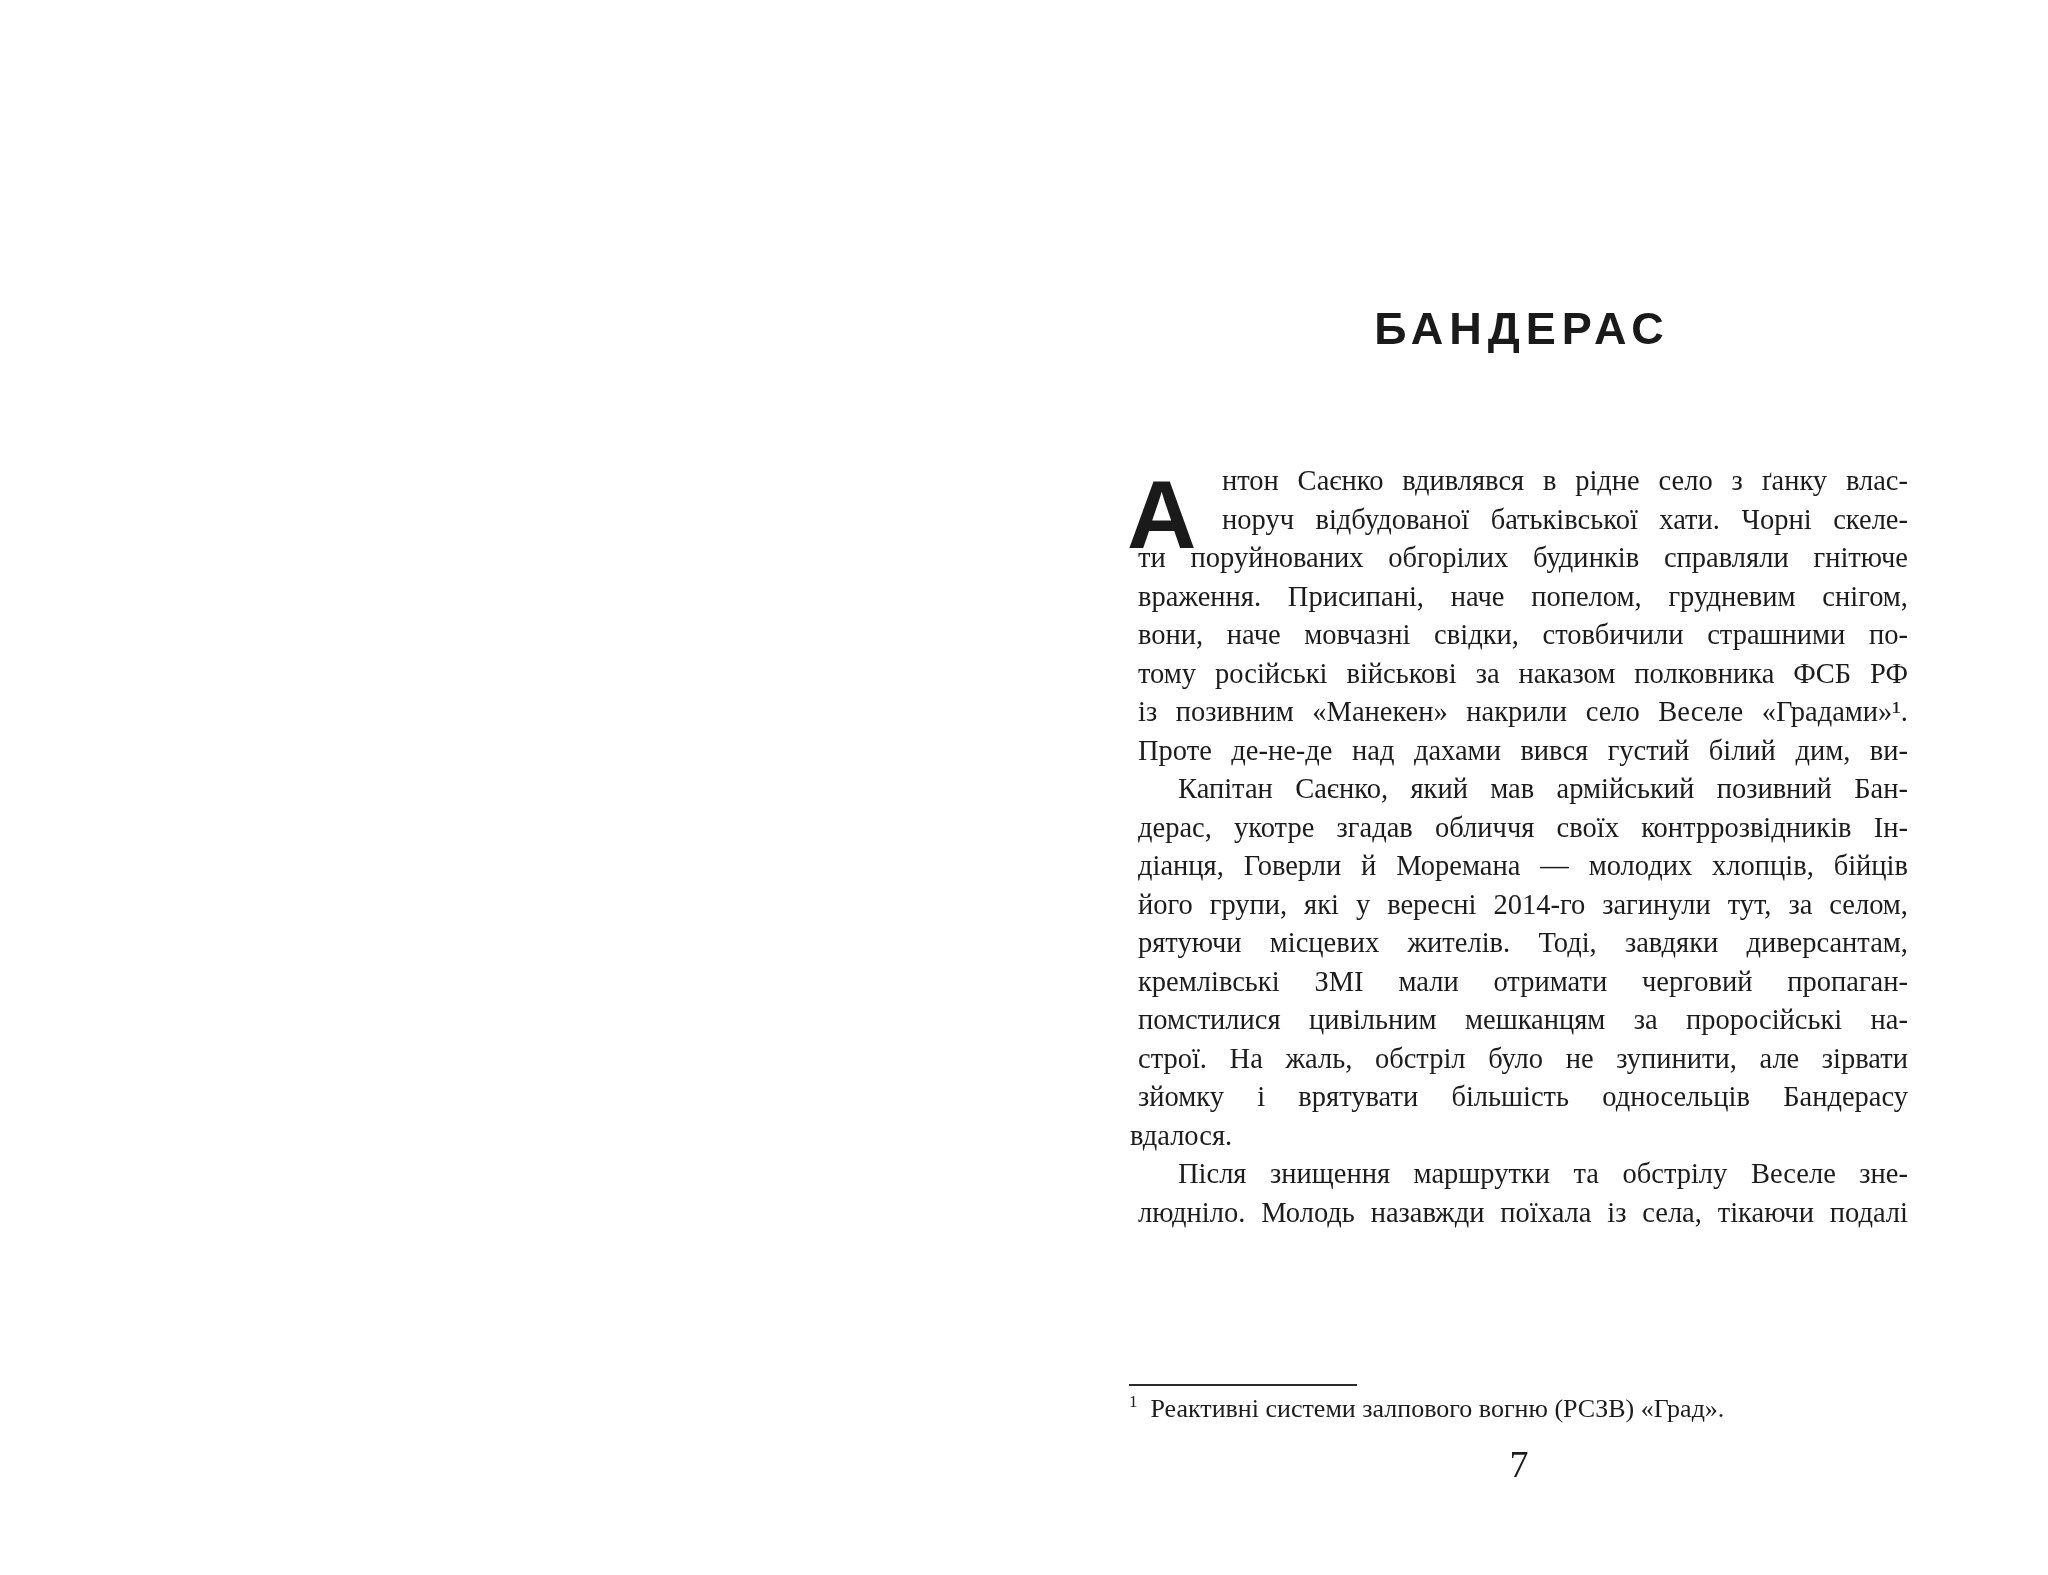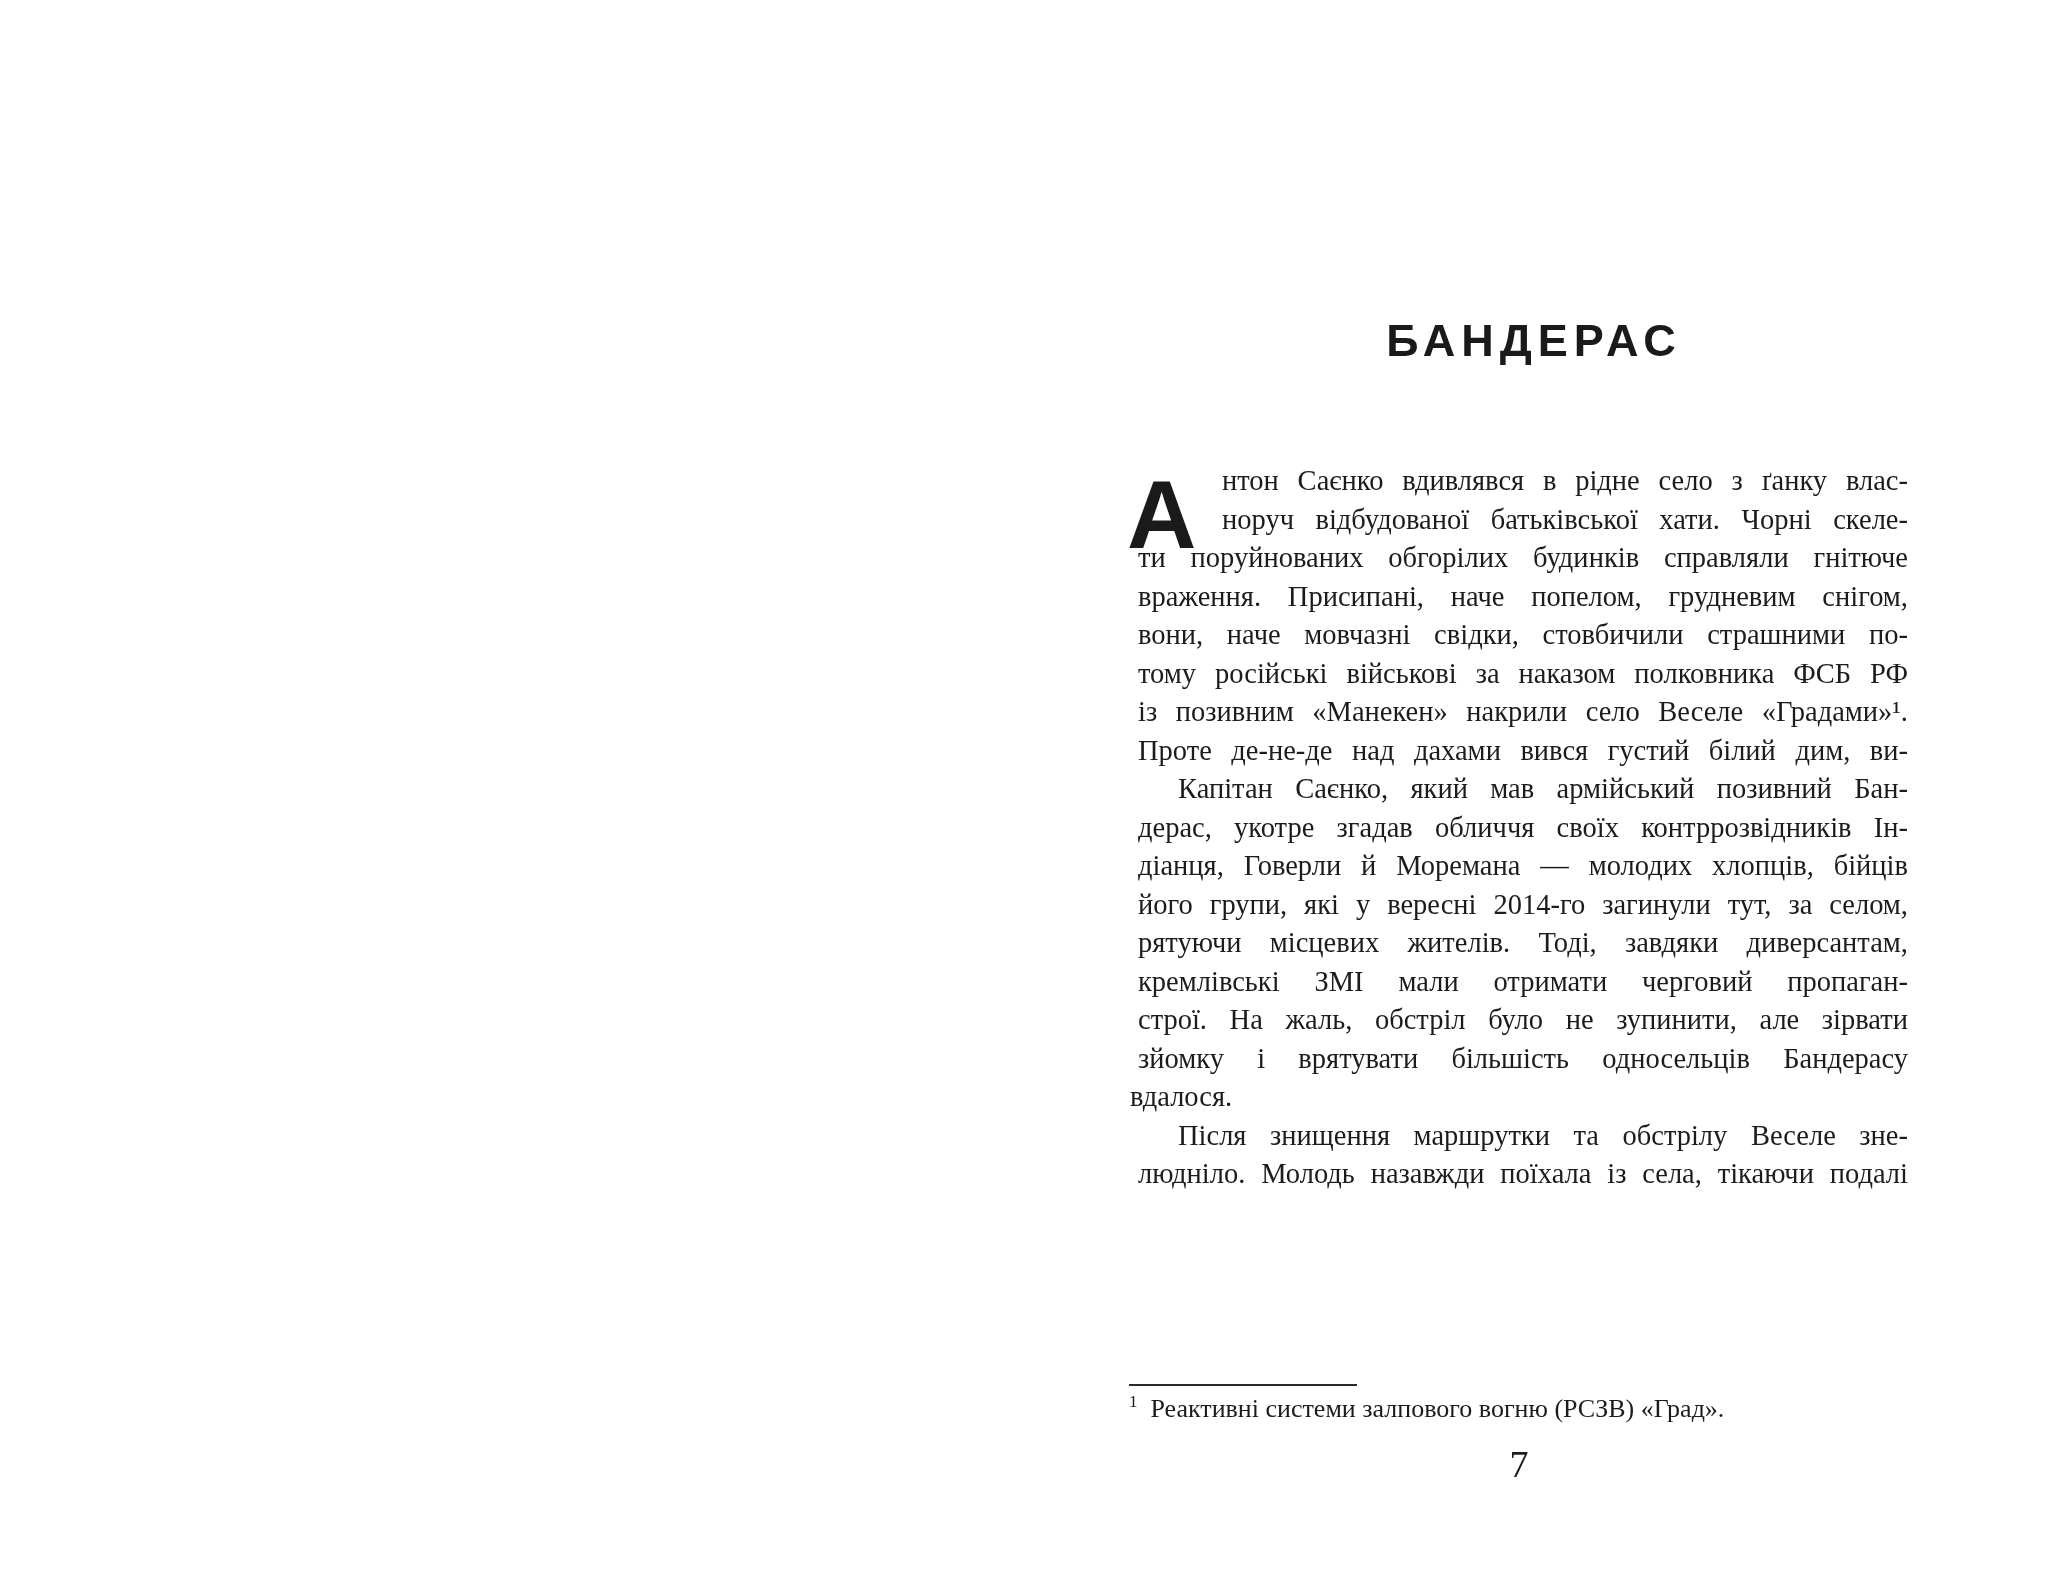--- a/index.html
+++ b/index.html
@@ -18,21 +18,21 @@
   .page {
     position: absolute;
     inset: 0;
     background: #ffffff;
   }
   .chapter-title {
     position: absolute;
     left: 1130px;
     top: 306px;
     width: 778px;
-    margin: 12px;
+    margin: 0;
     text-align: center;
     font-family: "Liberation Sans", sans-serif;
     font-weight: 700;
     font-size: 45px;
     line-height: 45px;
     letter-spacing: 6px;
     text-indent: 6px;
     color: #1a1a1a;
   }
   .text-block {
@@ -121,20 +121,21 @@
       <div class="line justify">вони, наче мовчазні свідки, стовбичили страшними по-</div>
       <div class="line justify">тому російські військові за наказом полковника ФСБ РФ</div>
       <div class="line justify">із позивним «Манекен» накрили село Веселе «Градами»¹.</div>
       <div class="line justify">Проте де-не-де над дахами вився густий білий дим, ви-</div>
       <div class="line justify indent">Капітан Саєнко, який мав армійський позивний Бан-</div>
       <div class="line justify">дерас, укотре згадав обличчя своїх контррозвідників Ін-</div>
       <div class="line justify">діанця, Говерли й Моремана — молодих хлопців, бійців</div>
       <div class="line justify">його групи, які у вересні 2014-го загинули тут, за селом,</div>
       <div class="line justify">рятуючи місцевих жителів. Тоді, завдяки диверсантам,</div>
       <div class="line justify">кремлівські ЗМІ мали отримати черговий пропаган-</div>
+      <div class="line justify">помстилися цивільним мешканцям за проросійські на-</div>
       <div class="line justify">строї. На жаль, обстріл було не зупинити, але зірвати</div>
       <div class="line justify">зйомку і врятувати більшість односельців Бандерасу</div>
       <div class="line">вдалося.</div>
       <div class="line justify indent">Після знищення маршрутки та обстрілу Веселе зне-</div>
       <div class="line justify">людніло. Молодь назавжди поїхала із села, тікаючи подалі</div>
     </div>
 
   <div class="footnote-rule"></div>
 
   <div class="footnote">

